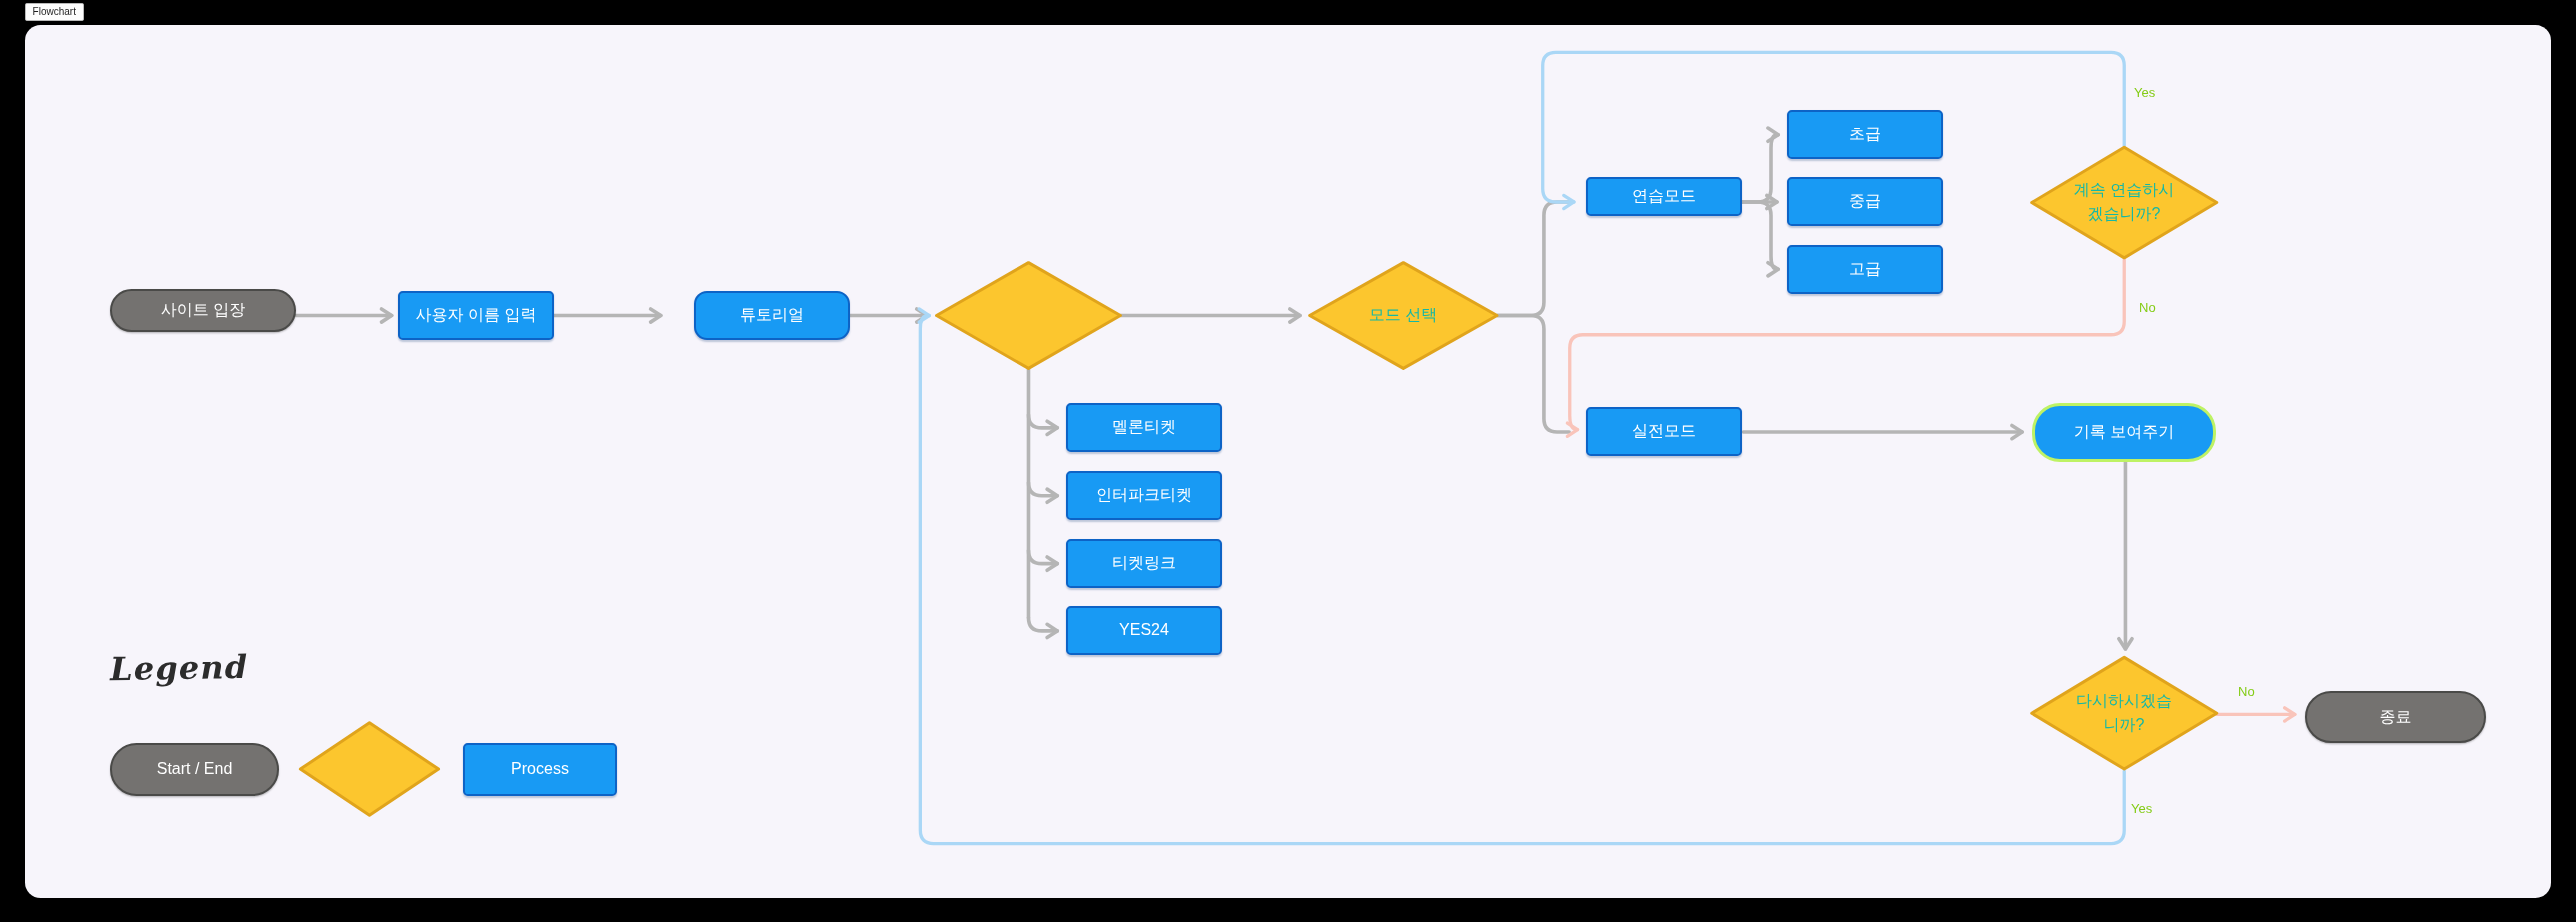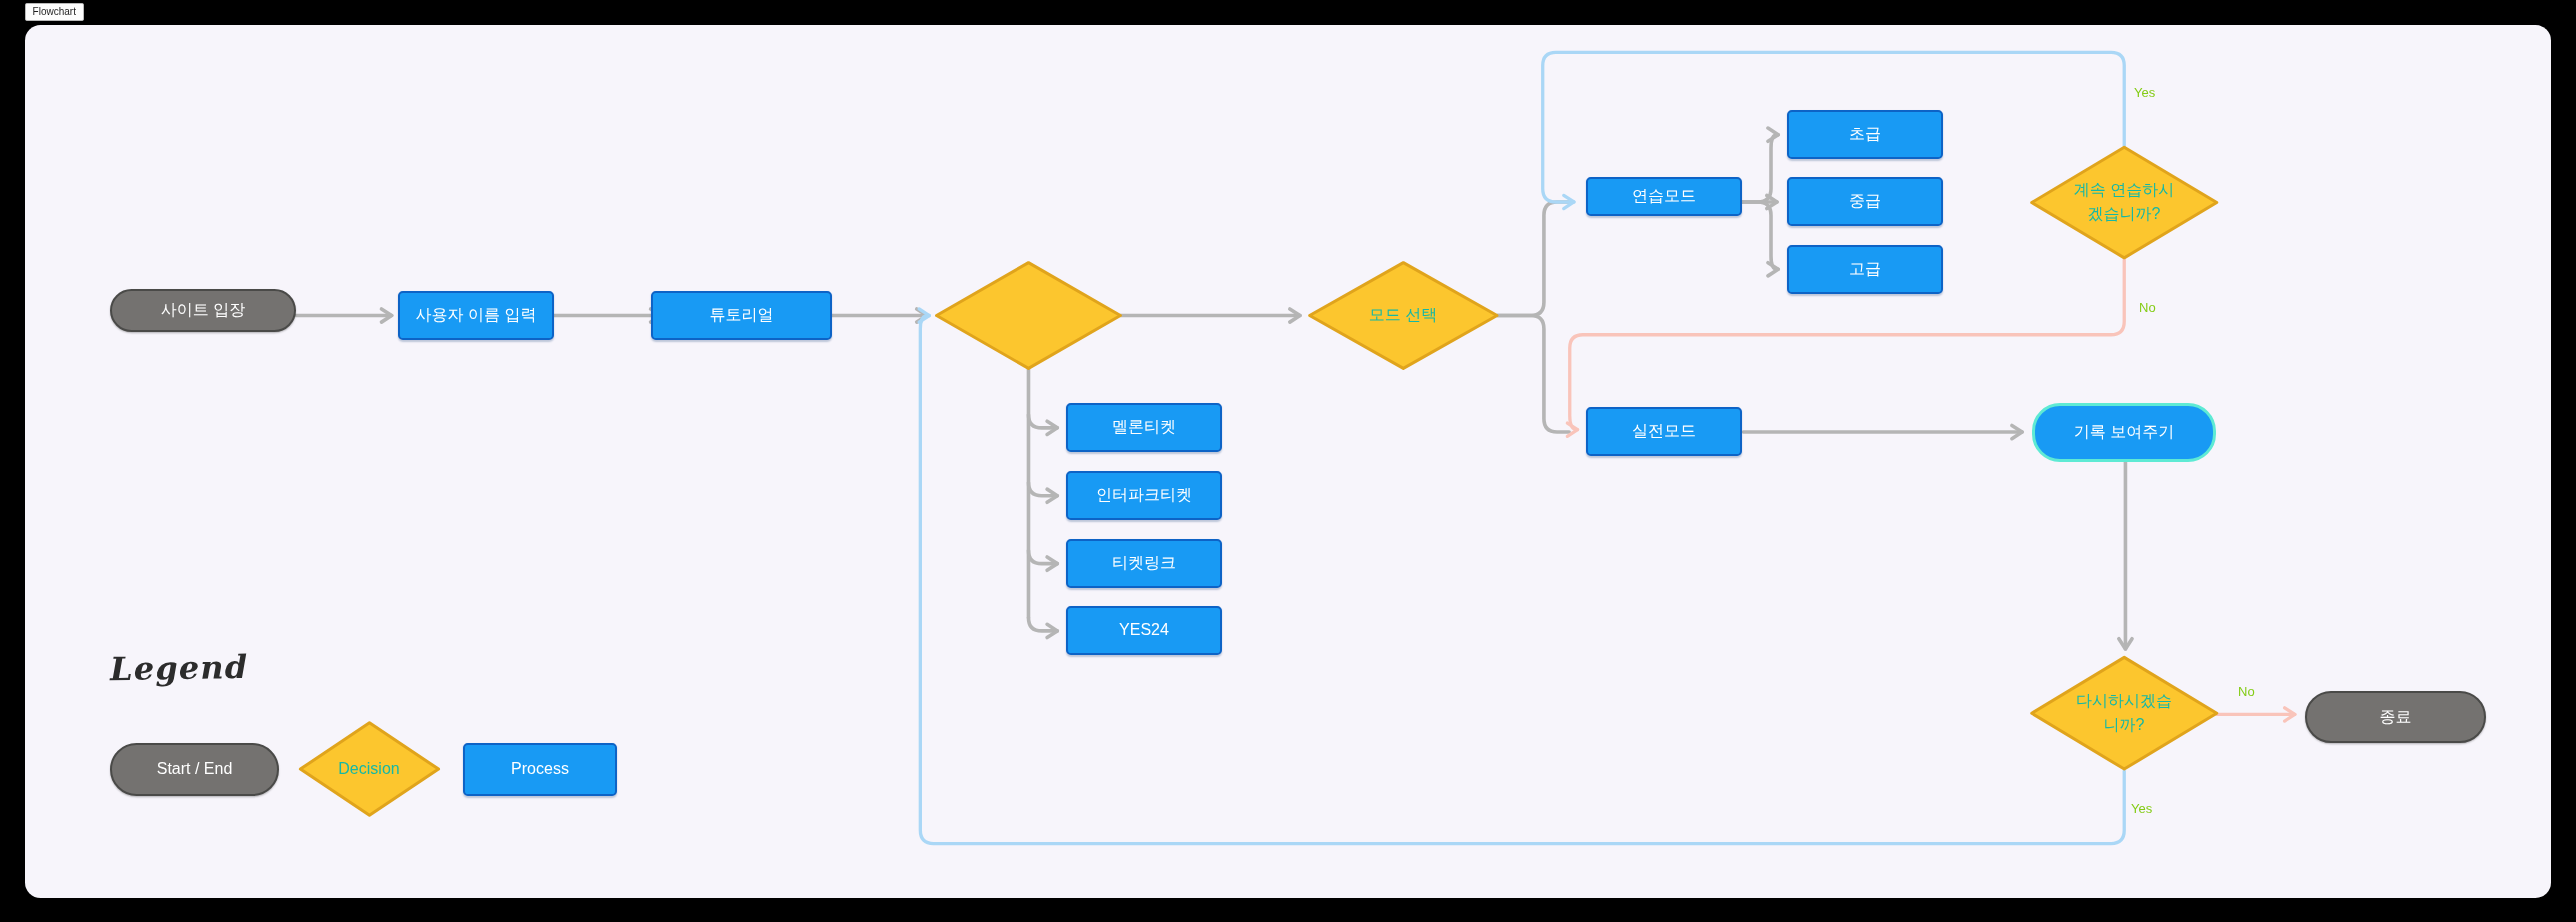--- a/index.html
+++ b/index.html
@@ -19,21 +19,21 @@
   .wires { position:absolute; left:0; top:0; width:2576px; height:923px; }
   .node {
     position:absolute; display:flex; align-items:center; justify-content:center;
     text-align:center; color:#fff; font-size:16px; line-height:1.3; z-index:3;
     box-sizing:border-box;
   }
   .process {
     background:#189af4; border:2.4px solid #0d63c6; border-radius:4.8px;
     box-shadow:0 1.2px 1.8px rgba(20,60,120,.25);
   }
-  .rounded { background:#189af4; border:3px solid #5eead4; border-radius:28px; }
+  .rounded { background:#189af4; border:3px solid #bef264; border-radius:28px; }
   .stadium { background:#747270; border:2.4px solid #4a4a48; border-radius:28px;
              box-shadow:0 1.2px 1.8px rgba(0,0,0,.25); }
   .dlabel {
     position:absolute; width:180px; height:72px; display:flex; align-items:center;
     justify-content:center; text-align:center; color:#14b8a6; font-size:16px;
     line-height:1.5; white-space:pre-line; z-index:3; pointer-events:none;
   }
   .elabel { position:absolute; color:#84cc16; font-size:13px; z-index:4; }
   .legend-title {
     position:absolute; left:110px; top:649px; font-family:"DejaVu Serif",cursive;
@@ -103,21 +103,21 @@
       <path d="M500 1280 L615 1203 L730 1280 L615 1357 Z"></path>
     </g>
   </svg>
 
   <div class="node stadium" style="left:110px;top:289px;width:186px;height:43px;">
     <span>사이트 입장</span>
   </div>
   <div class="node process" style="left:398px;top:291px;width:156px;height:49px;">
     <span>사용자 이름 입력</span>
   </div>
-  <div class="node process" style="left:651px;top:291px;width:181px;height:49px;">
+  <div class="node process" style="left:694px;top:291px;width:156px;height:49px;border-radius:13px;">
     <span>튜토리얼</span>
   </div>
 
   <div class="node process" style="left:1066px;top:403px;width:156px;height:49px;">
     <span>멜론티켓</span>
   </div>
   <div class="node process" style="left:1066px;top:471px;width:156px;height:49px;">
     <span>인터파크티켓</span>
   </div>
   <div class="node process" style="left:1066px;top:539px;width:156px;height:49px;">
@@ -159,19 +159,18 @@
 
   <div class="elabel" style="left:2134px;top:85px;">Yes</div>
   <div class="elabel" style="left:2139px;top:300px;">No</div>
   <div class="elabel" style="left:2238px;top:684px;">No</div>
   <div class="elabel" style="left:2131px;top:801px;">Yes</div>
 
   <div class="legend-title">Legend</div>
   <div class="node stadium" style="left:110px;top:743px;width:169px;height:53px;">
     <span>Start / End</span>
   </div>
-  <div class="dlabel" style="left:279px;top:733px;">Decision</div>
   <div class="node process" style="left:463px;top:743px;width:154px;height:53px;">
     <span>Process</span>
   </div>
 
 </div>
 
 
 </body></html>

